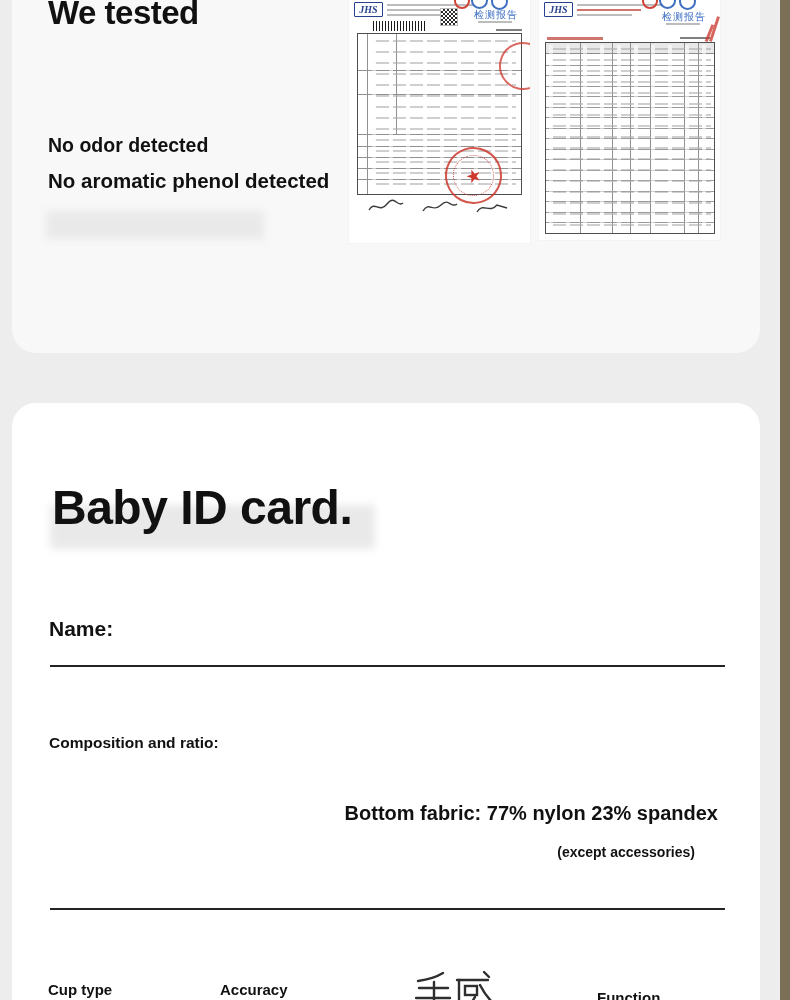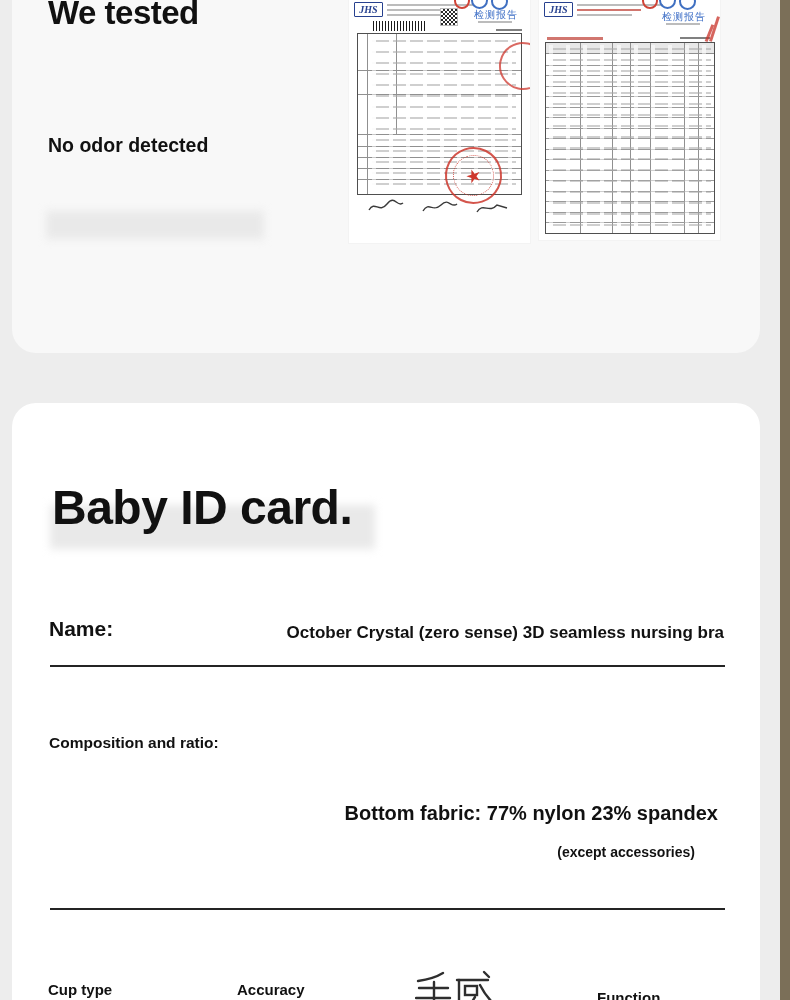--- a/index.html
+++ b/index.html
@@ -51,20 +51,21 @@
 </style>
 </head>
 <body>
 
 <div class="card" id="card-tested">
 
   <div class="abs h1" style="left:36px;top:-4px;font-size:33px">We tested</div>
 
   <div class="abs b" style="left:36px;top:134px;font-size:19.5px">No odor detected</div>
 
+  <div class="abs b" style="left:36px;top:169px;font-size:20.5px">No aromatic phenol detected</div>
 
   <div class="abs smudge" style="left:34px;top:211px;width:218px;height:28px"></div>
 
   <div class="cert" style="left:337px;top:0;width:181px;height:243px">
     <div class="logo-box" style="left:5px;top:2px">JHS</div>
     <div class="gbar" style="left:38px;top:4px;width:86px"></div>
     <div class="gbar" style="left:38px;top:9px;width:70px"></div>
     <div class="gbar" style="left:38px;top:14px;width:58px"></div>
     <div class="red-circ" style="right:60px;top:-7px"></div>
     <div class="blue-circ" style="right:42px;top:-8px"></div>
@@ -133,32 +134,31 @@
     <div class="red-mark" style="right:10px;top:24px;width:2.5px;height:18px;transform:rotate(22deg)"></div>
   </div>
 </div>
 
 <div class="card" id="card-id">
 
   <div class="abs smudge" style="left:38px;top:102px;width:325px;height:44px"></div>
   <div class="abs h1" style="left:40px;top:80px;font-size:48px">Baby ID card.</div>
 
   <div class="abs b" style="left:37px;top:214px;font-size:21px">Name:</div>
-  <div class="abs b" style="right:36px;top:220px;font-size:17px;white-space:nowrap">October Crystal (zero sense) 3D seamless nursing bra</div>
 
   <div class="abs divider" style="left:38px;top:262px;width:675px"></div>
 
   <div class="abs b" style="left:37px;top:331px;font-size:15.5px">Composition and ratio:</div>
   <div class="abs b" style="right:42px;top:399px;font-size:20px;white-space:nowrap">Bottom fabric: 77% nylon 23% spandex</div>
   <div class="abs b" style="right:65px;top:441px;font-size:14px">(except accessories)</div>
 
   <div class="abs divider" style="left:38px;top:505px;width:675px;height:1.5px"></div>
 
   <div class="abs b" style="left:36px;top:578px;font-size:15px">Cup type</div>
-  <div class="abs b" style="left:225px;top:578px;font-size:15px">Accuracy</div>
+  <div class="abs b" style="left:208px;top:578px;font-size:15px">Accuracy</div>
   <div class="abs b" style="left:585px;top:586px;font-size:15px">Function</div>
 
   <span class="sr">手感.</span>
   <svg class="abs" style="left:403px;top:567px" width="80" height="44" viewBox="0 0 80 44">
     <g stroke="#2e2e2e" stroke-width="2.4" fill="none" stroke-linecap="round">
       <path d="M28 3 C20 8 10 10 3 11"></path>
       <path d="M4 18 H33"></path>
       <path d="M1 28 H35"></path>
       <path d="M19 12 V44"></path>
       <path d="M42 10 H73"></path>

